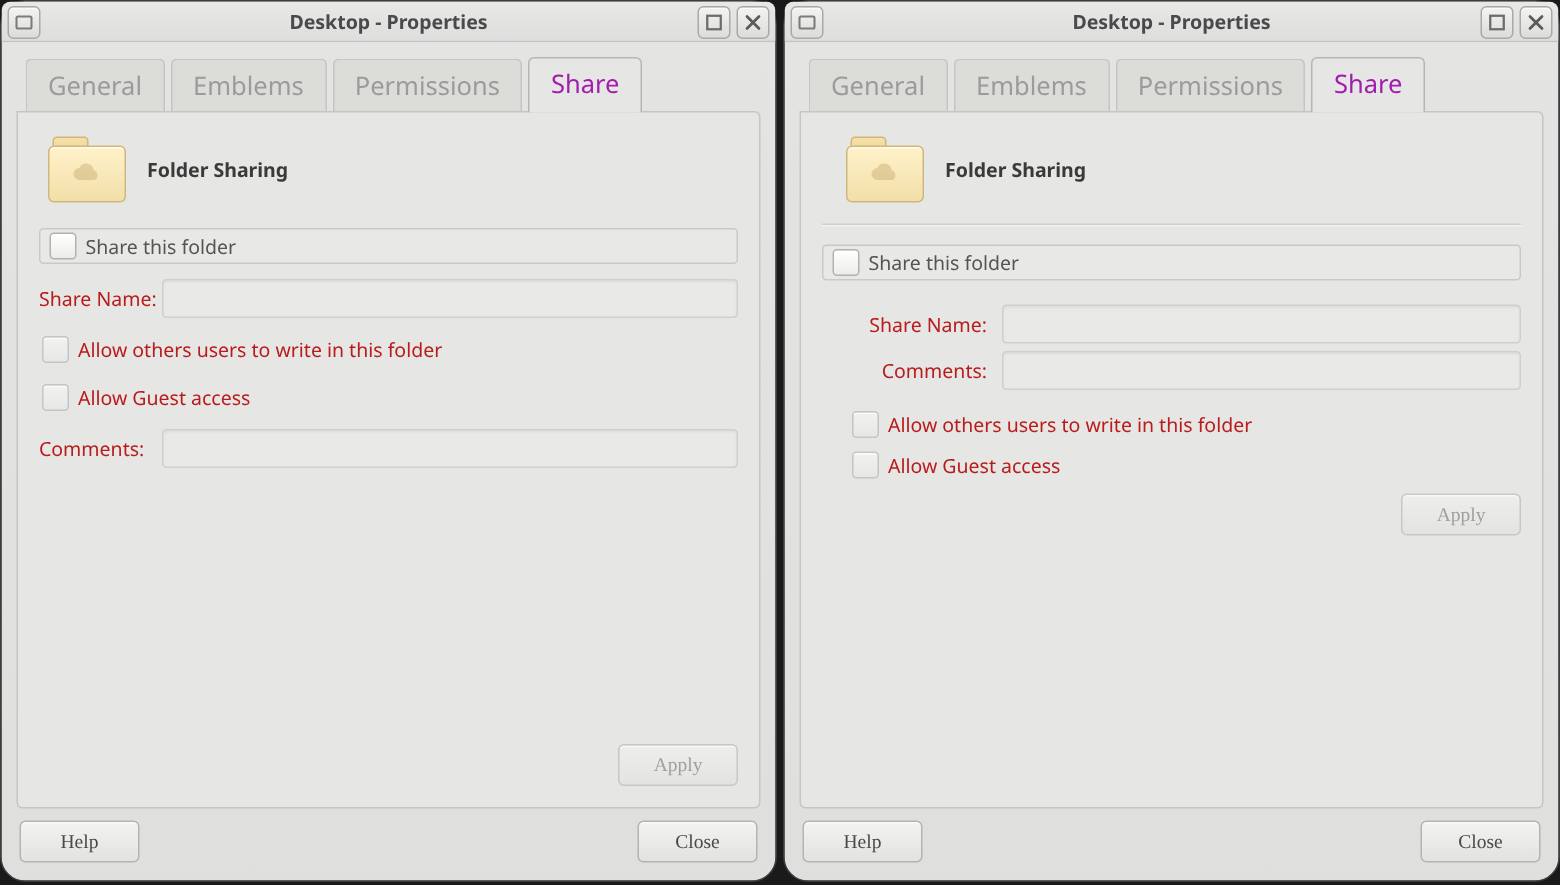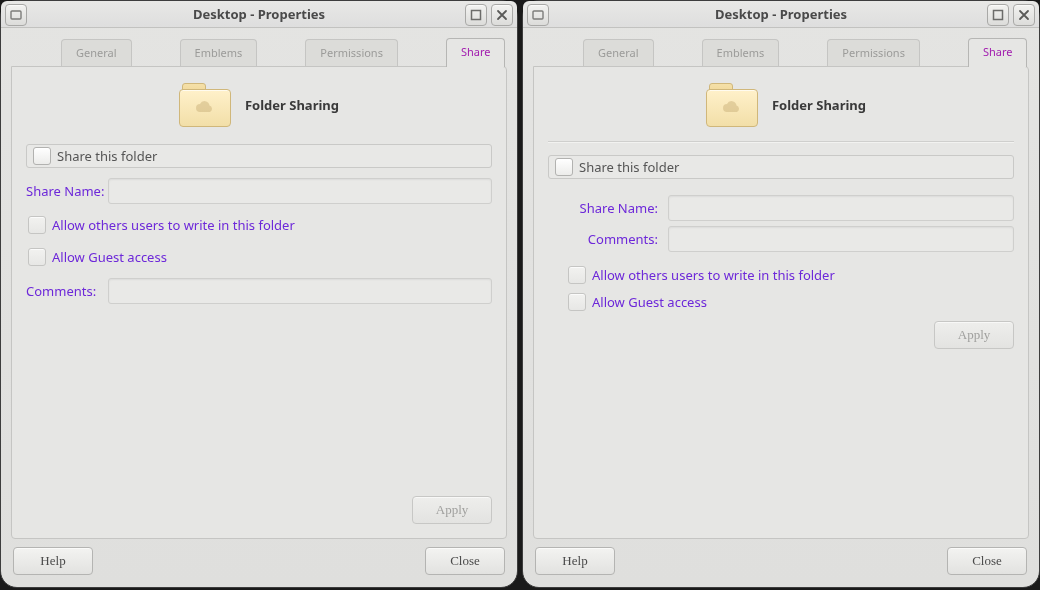--- a/index.html
+++ b/index.html
@@ -85,29 +85,28 @@
   .tabs {
     display: flex;
     align-items: flex-end;
     gap: 4px;
     padding-left: 6px;
     position: relative;
     z-index: 2;
   }
   .tab {
     padding: 5px 14px 6px;
-    font-size: 11px;
+    font-size: 17px;
     color: #8a8a88;
     border: 1px solid #c5c5c3;
     border-bottom: none;
     border-radius: 4px 4px 0 0;
     background: #e0e0de;
     cursor: pointer;
     position: relative;
-    margin-left: 44px;
   }
   .tab.inactive {
     color: #9b9b99;
     background: #dcdcd9;
   }
   .tab.active {
     background: #e6e6e4;
     color: #a21caf;
     border-color: #b6b6b4;
     padding-bottom: 8px;
@@ -126,21 +125,20 @@
     position: relative;
     z-index: 1;
   }
 
   
   .header-row {
     display: flex;
     align-items: center;
     gap: 14px;
     padding: 2px 6px 12px 6px;
-    justify-content: center;
   }
   .folder-icon {
     width: 52px; height: 44px;
     position: relative;
   }
   .folder-tab {
     position:absolute; left:3px; top:0px; width:22px; height:10px;
     background: linear-gradient(#f5e0a8, #efd698);
     border:1px solid #d0b77a;
     border-radius:3px 3px 0 0;
@@ -171,21 +169,21 @@
     display: flex;
     align-items: center;
     margin: 5px 0;
   }
   .row.checkbox-row { height: 22px; }
   .row.field-row { }
   .label {
     color: #555;
     white-space: nowrap;
   }
-  .label.disabled { color: #6d28d9; }
+  .label.disabled { color: #b91c1c; }
   .field-label {
     width: 82px;
     text-align: left;
   }
 
   
   .chk-group {
     border: 1px solid #c9c9c7;
     border-radius: 3px;
     background: #e8e8e6;

